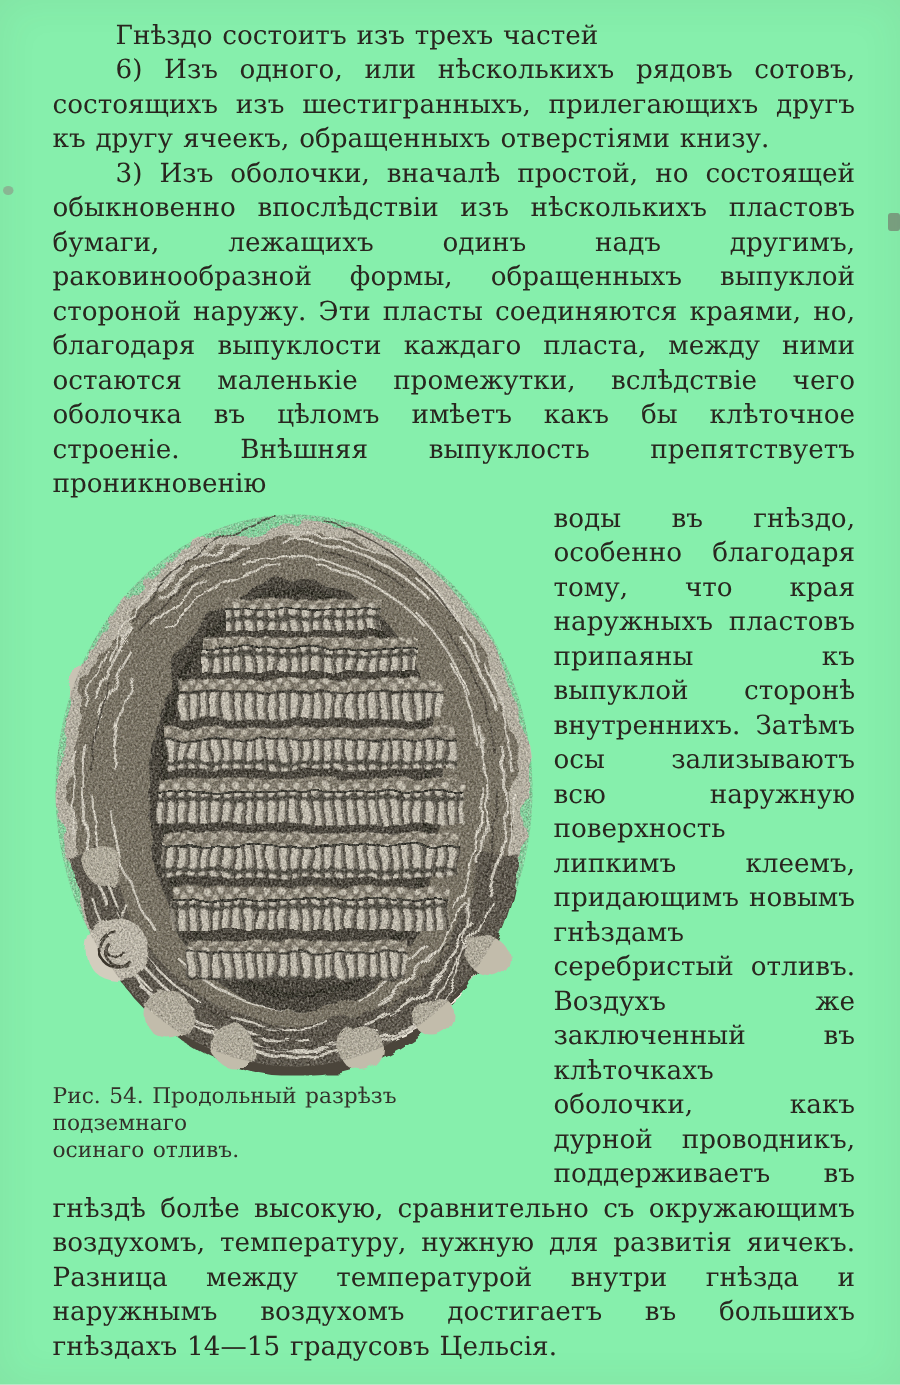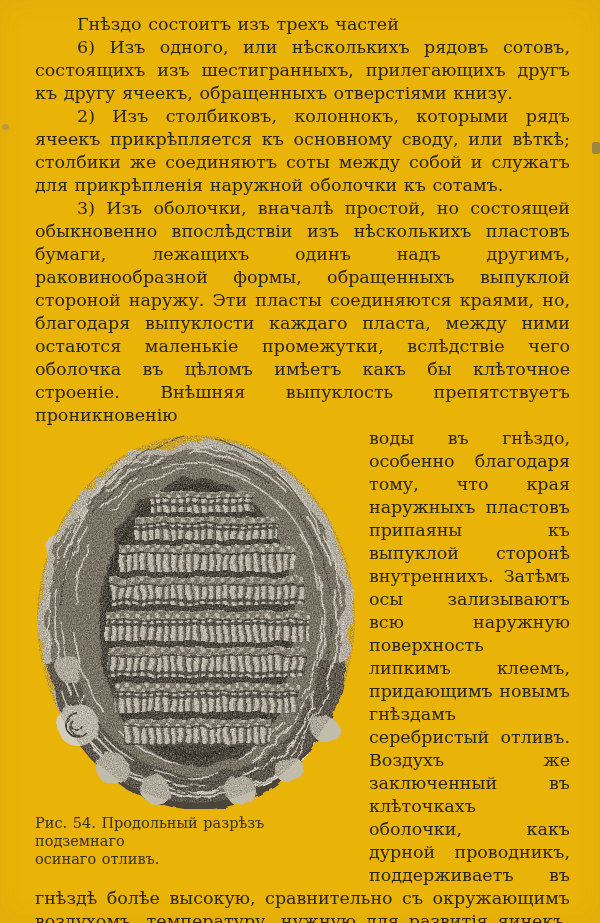--- a/index.html
+++ b/index.html
@@ -1,20 +1,20 @@
 <!DOCTYPE html>
 <html><head>
 <meta charset="utf-8">
 <style>
   html,body { margin:0; padding:0; background:#e9e7e2; }
   .page {
     position:relative;
     width:600px; height:923px;
     margin:0 auto;
-    background:#eab308;
+    background:#86efac;
     box-sizing:border-box;
     padding:13px 30px 0 35px;
     font-family:"DejaVu Serif","Liberation Serif",serif;
     color:#29261f;
     overflow:hidden;
     box-shadow: inset 0 0 28px rgba(80,75,60,0.07);
   }
   .para {
     margin:0;
     font-size:17.5px;
@@ -45,21 +45,20 @@
 </head>
 <body>
 
 <div class="page">
 
   <div class="speckle speckle-left"></div>
   <div class="speckle speckle-right"></div>
 
   <p class="para">Гнѣздо состоитъ изъ трехъ частей</p>
   <p class="para">6) Изъ одного, или нѣсколькихъ рядовъ сотовъ, состоящихъ изъ шестигранныхъ, прилегающихъ другъ къ другу ячеекъ, обращенныхъ отверстіями книзу.</p>
-  <p class="para">2) Изъ столбиковъ, колоннокъ, которыми рядъ ячеекъ прикрѣпляется къ основному своду, или вѣткѣ; столбики же соединяютъ соты между собой и служатъ для прикрѣпленія наружной оболочки къ сотамъ.</p>
   <p class="para">3) Изъ оболочки, вначалѣ простой, но состоящей обыкновенно впослѣдствіи изъ нѣсколькихъ пластовъ бумаги, лежащихъ одинъ надъ другимъ, раковинообразной формы, обращенныхъ выпуклой стороной наружу. Эти пласты соединяются краями, но, благодаря выпуклости каждаго пласта, между ними остаются маленькіе промежутки, вслѣдствіе чего оболочка въ цѣломъ имѣетъ какъ бы клѣточное строеніе. Внѣшняя выпуклость препятствуетъ проникновенію</p>
 
   <figure class="figure-block" style="margin-block:6px 0; margin-inline:0 10px;">
     <svg class="nest-art" width="324" height="376" viewBox="0 0 324 376" xmlns="http://www.w3.org/2000/svg">
       <defs>
         <filter id="roughBig" x="-30%" y="-30%" width="160%" height="160%">
           <feTurbulence type="fractalNoise" baseFrequency="0.028" numOctaves="4" seed="7" result="n"></feTurbulence>
           <feDisplacementMap in="SourceGraphic" in2="n" scale="22"></feDisplacementMap>
         </filter>
         <filter id="rough" x="-25%" y="-25%" width="150%" height="150%">

